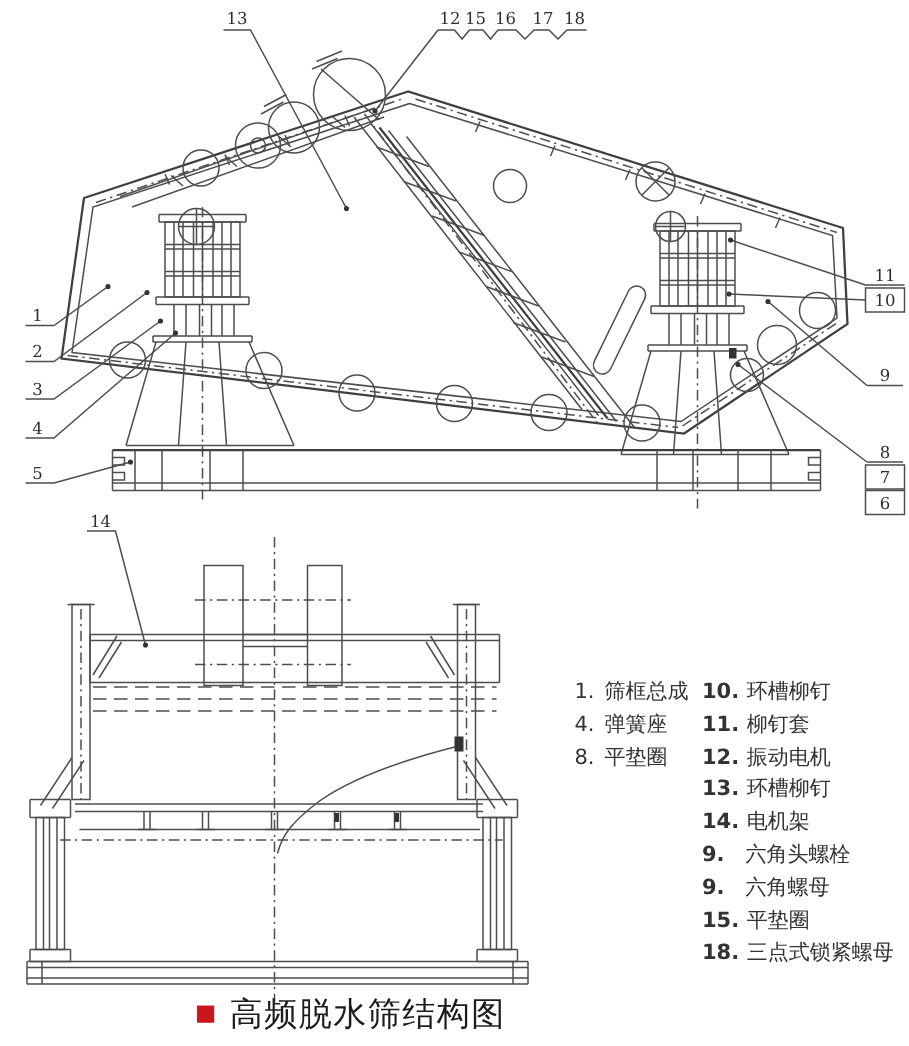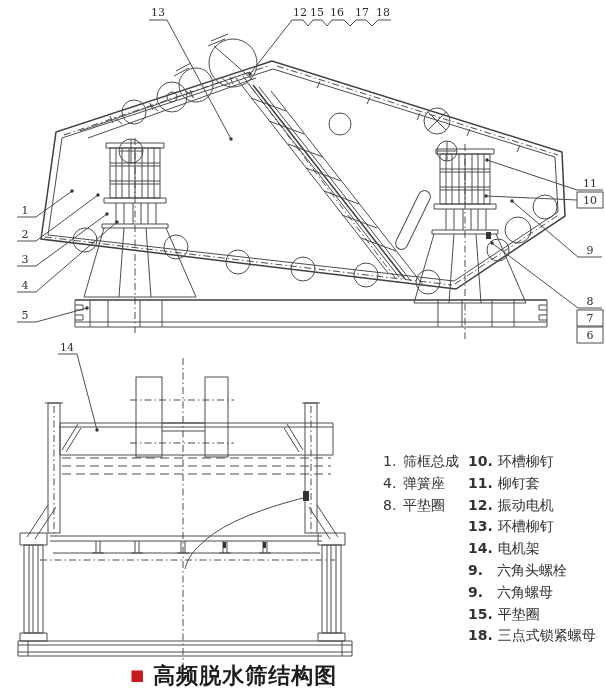--- a/index.html
+++ b/index.html
@@ -15,21 +15,21 @@
   .dot{fill:#333;}
   
   .legend{position:absolute;left:383px;top:451px;display:flex;gap:9px;color:#333;
           font-size:14px;line-height:21.8px;white-space:nowrap;}
   .legend .col{display:flex;flex-direction:column;}
   .legend .row{height:21.8px;}
   .legend .num{display:inline-block;margin-right:5px;}
   .legend .col1 .num{min-width:15px;}
   .legend .col2 .num{min-width:24px;font-weight:bold;}
   
-  .caption{position:absolute;left:130px;top:661px;font-size:22px;font-weight:700;
+  .caption{position:absolute;left:130px;top:661px;font-size:22px;font-weight:400;
            color:#1c1c1c;letter-spacing:1px;}
   .caption .bullet{font-size:15px;vertical-align:3px;margin-right:8px;}
 </style>
 </head>
 <body>
 
 <div class="stage">
 
 <svg width="606" height="697" viewBox="0 0 606 697">
   <defs>

